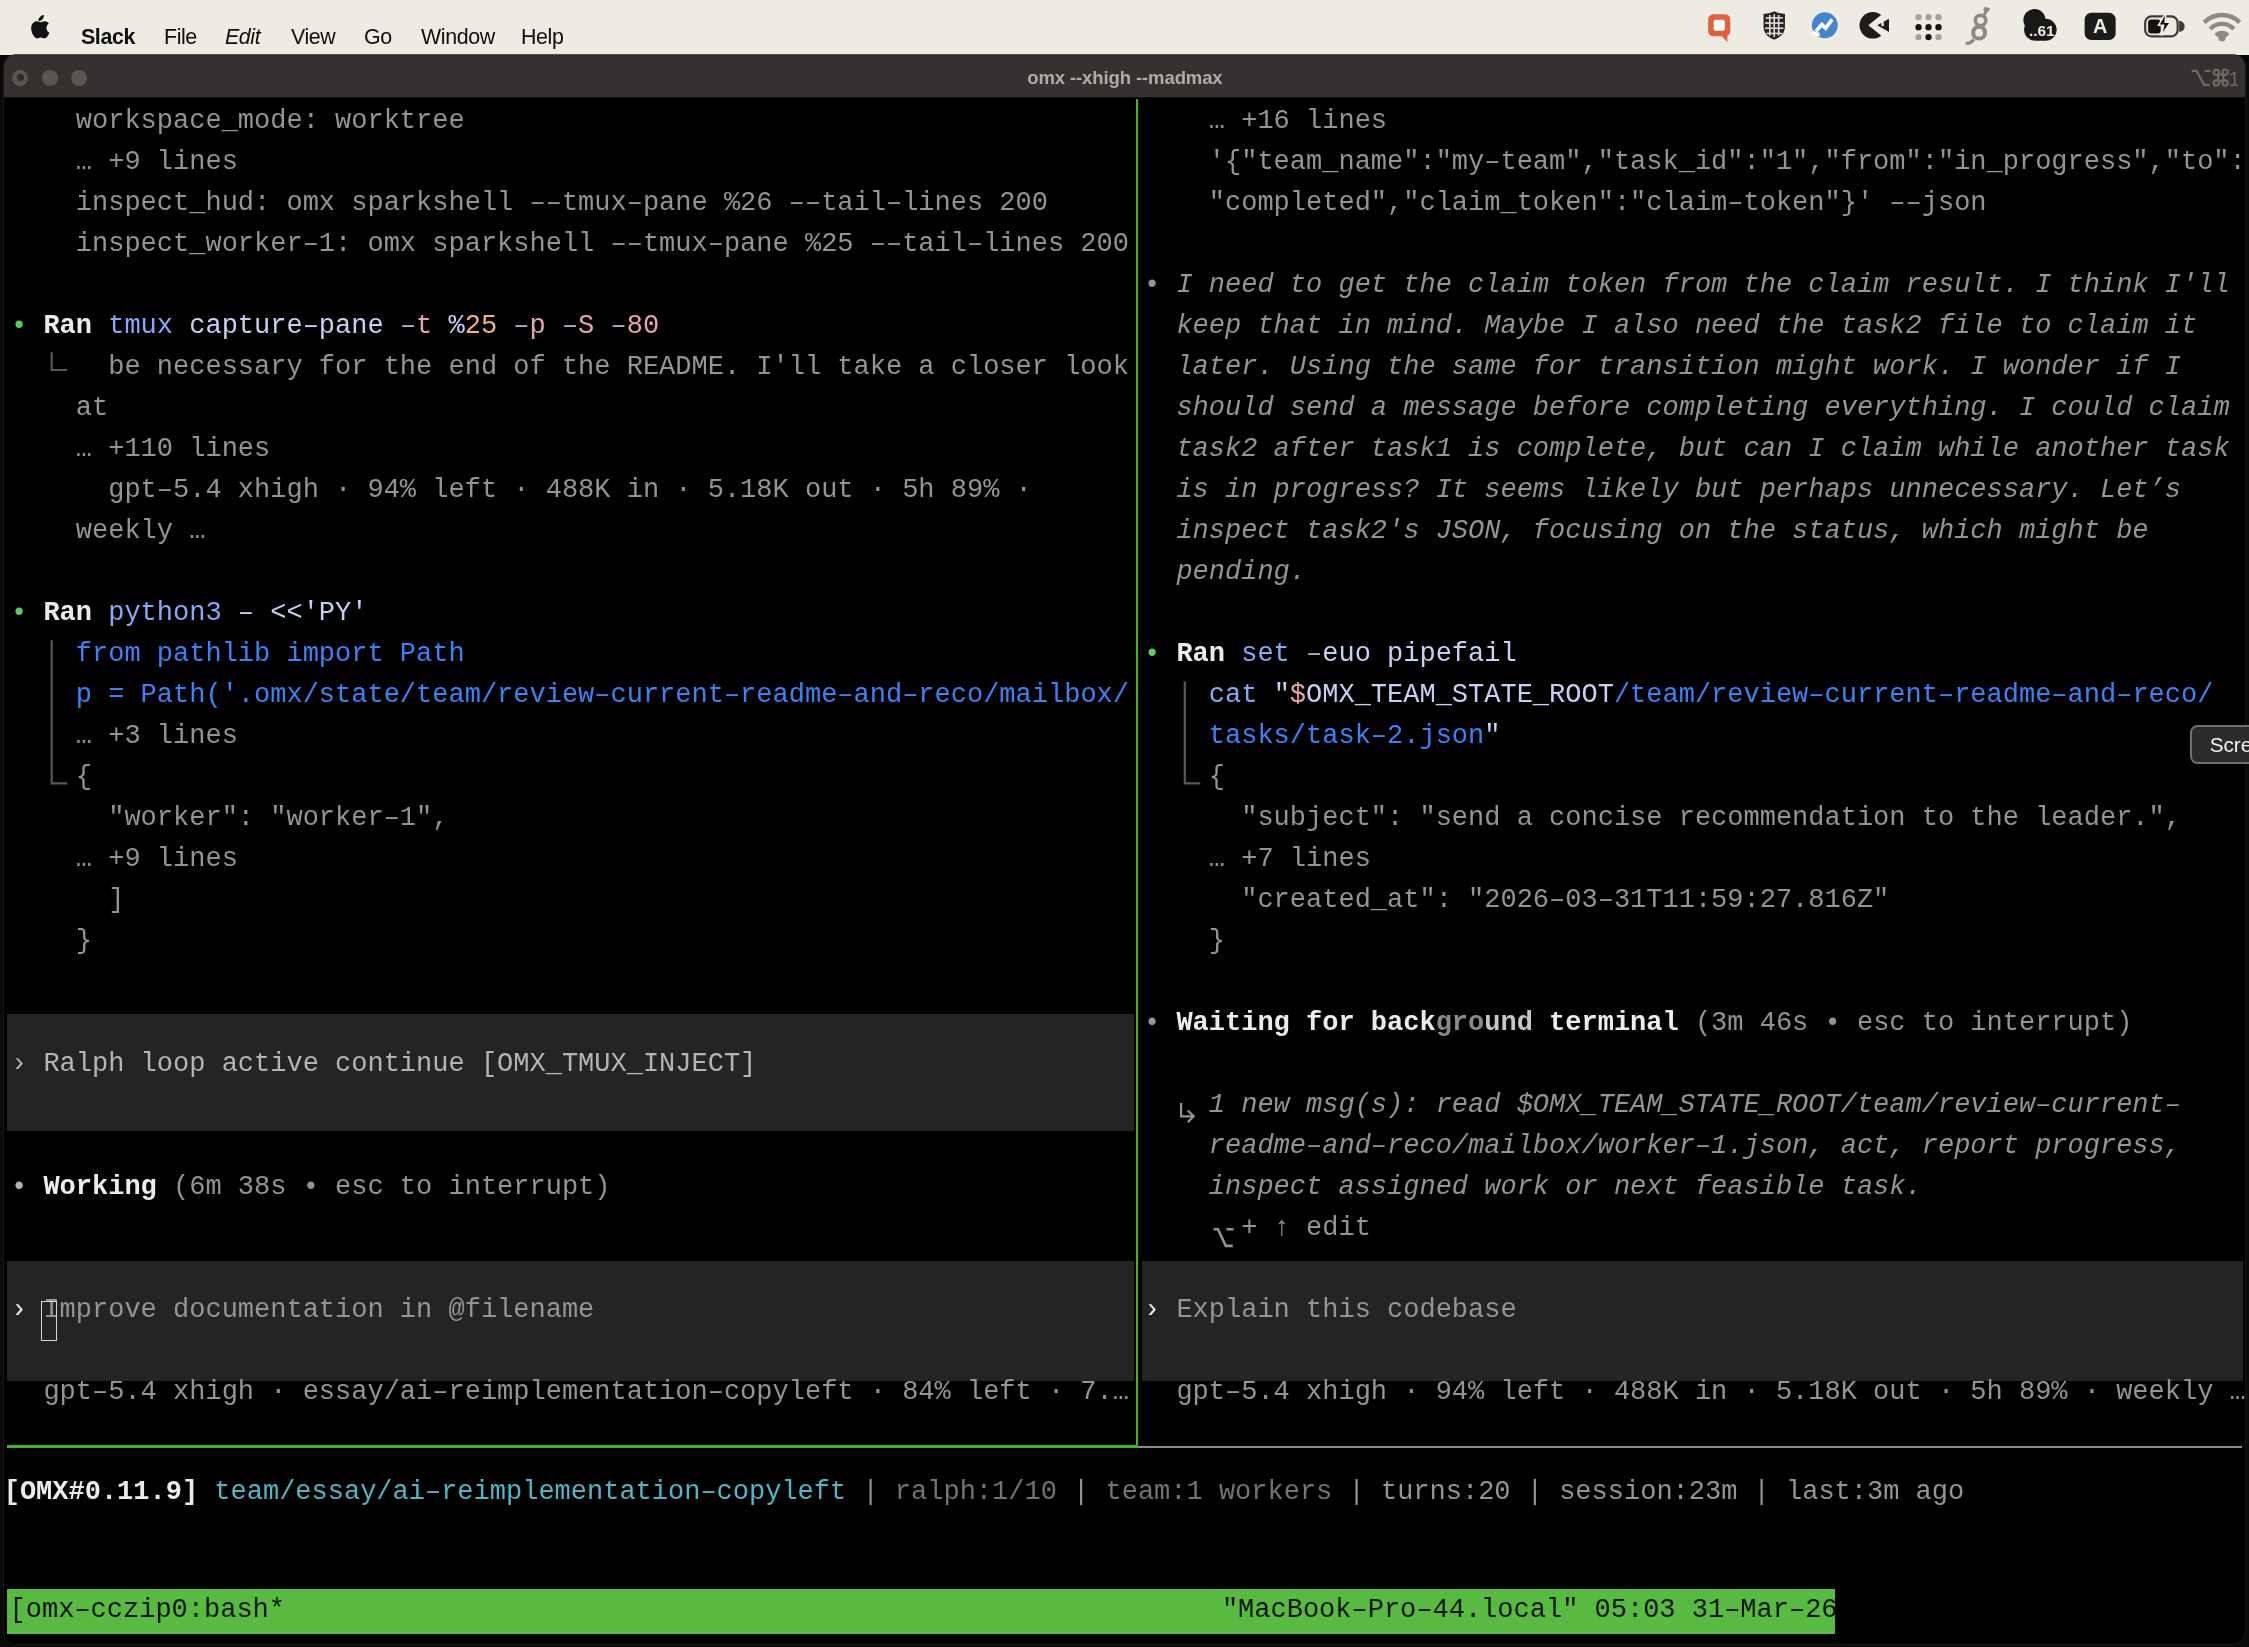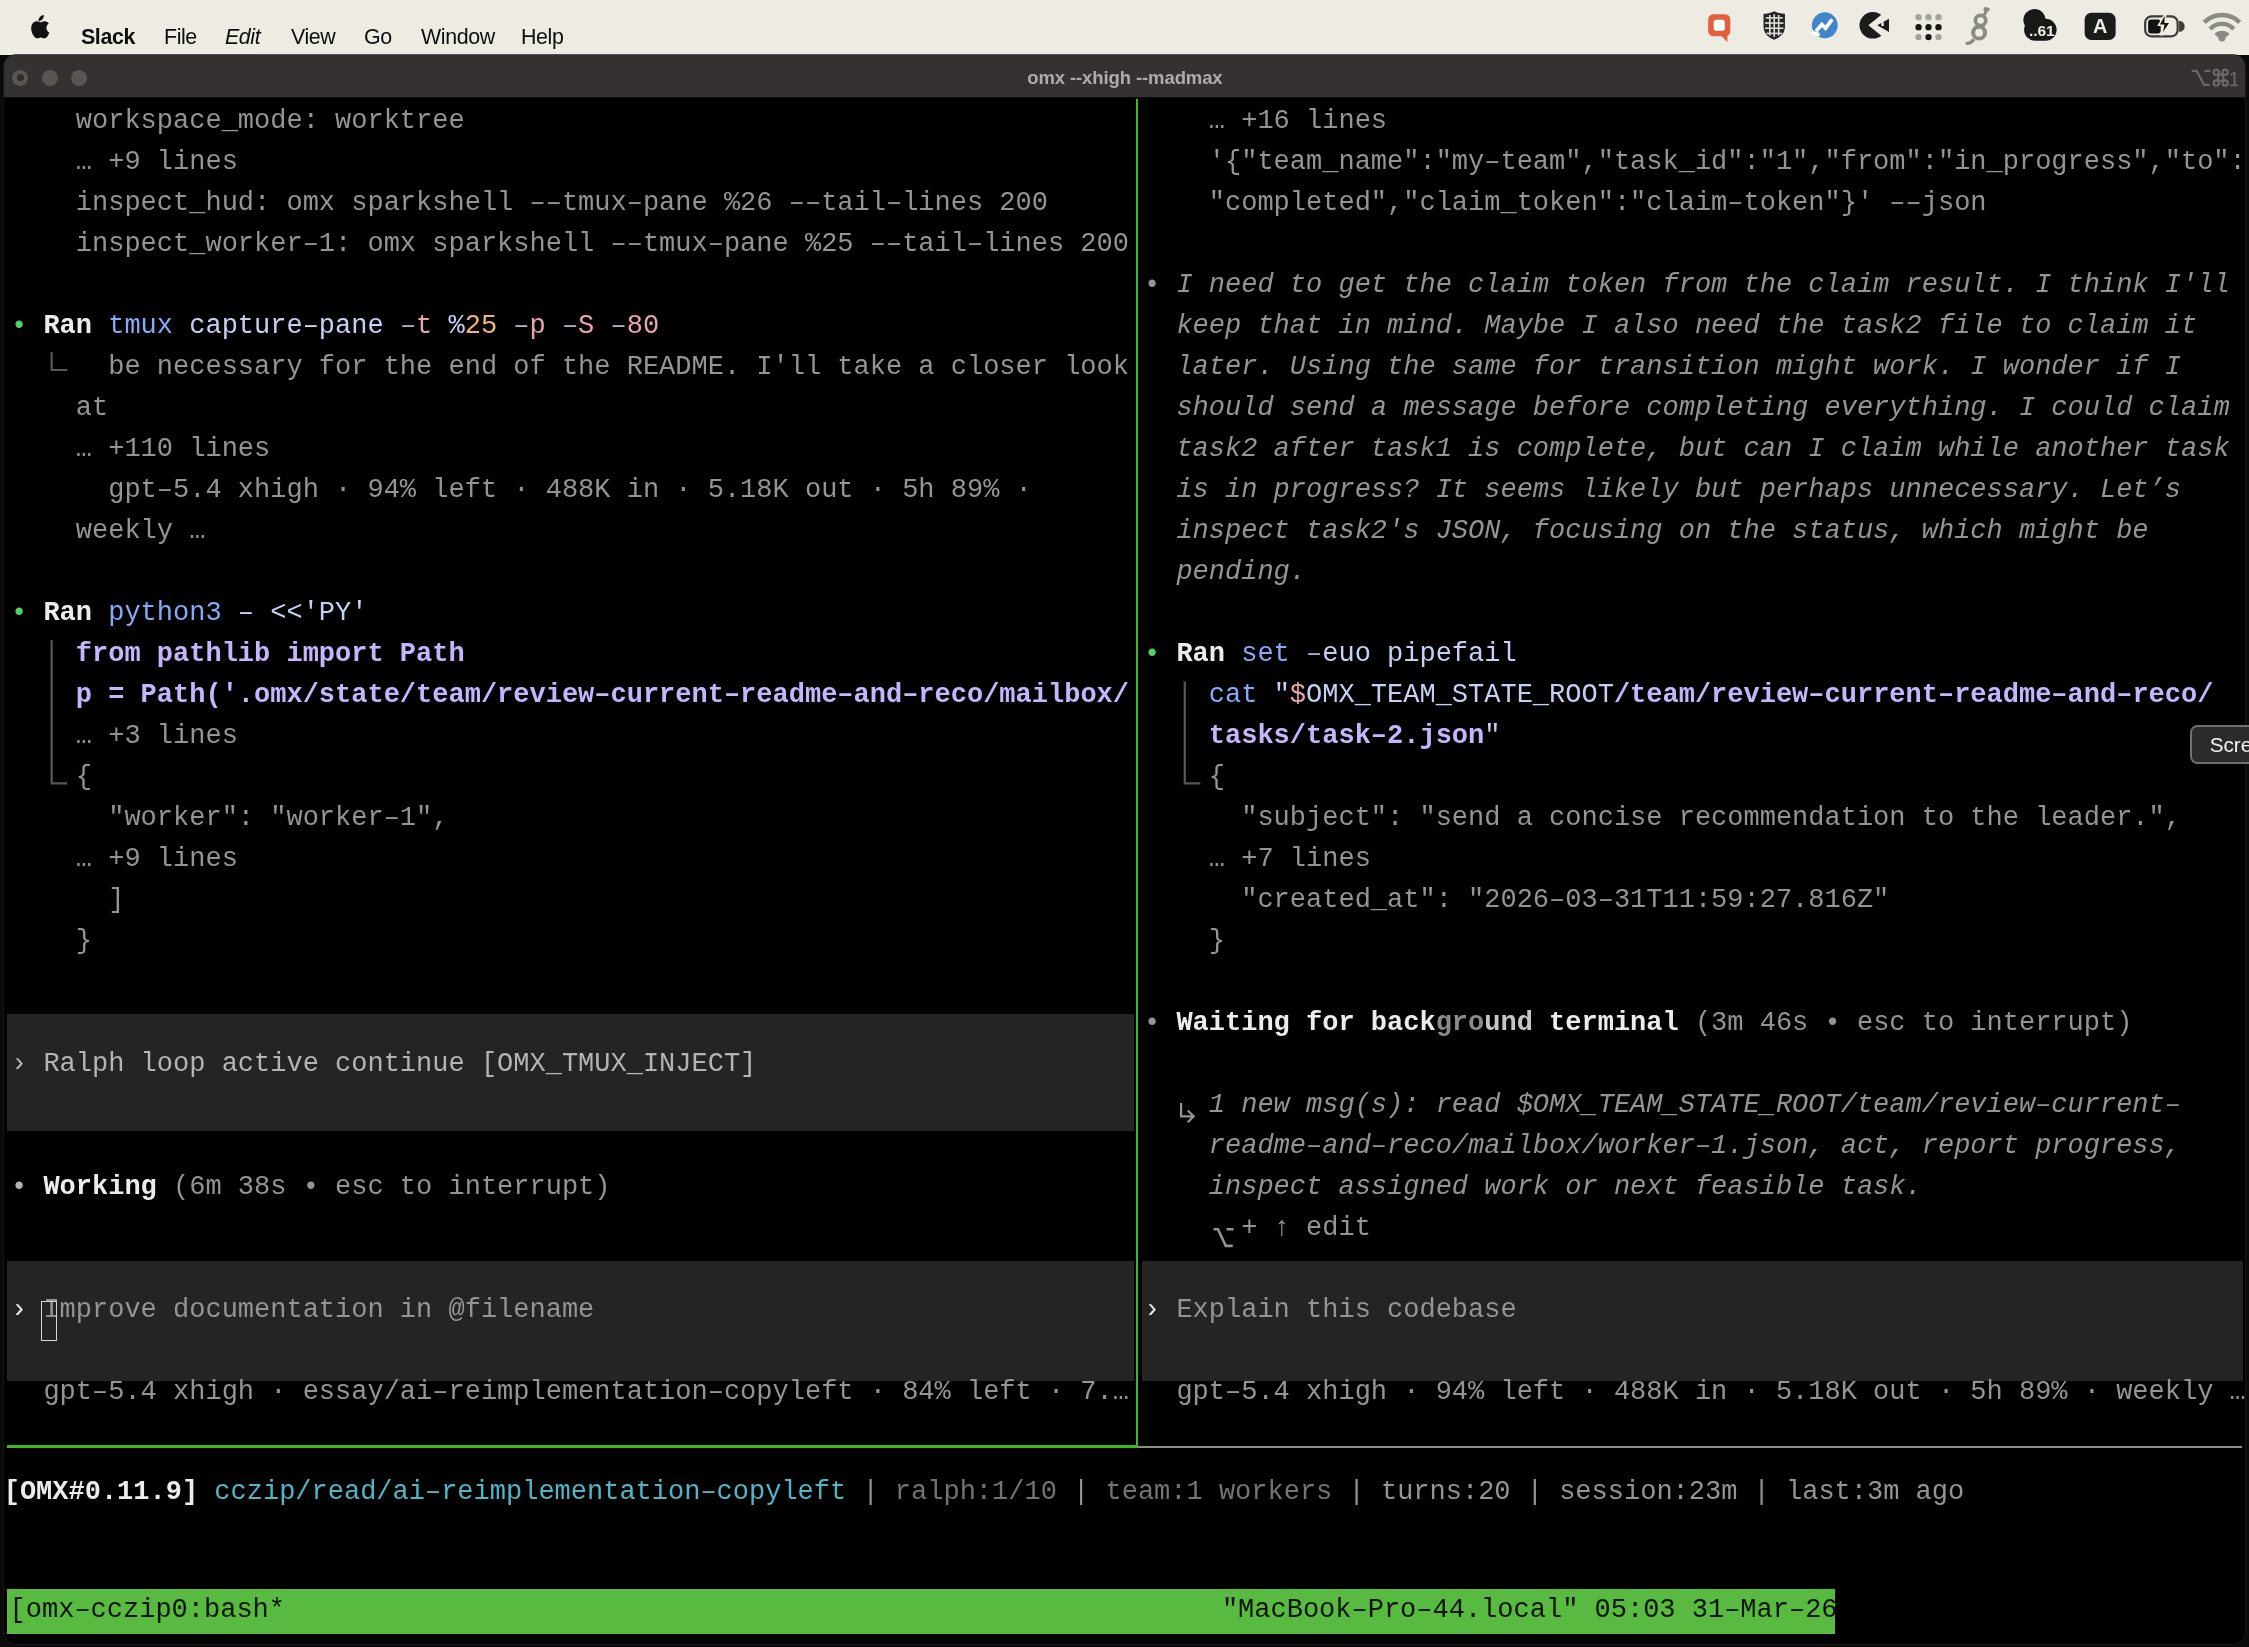--- a/index.html
+++ b/index.html
@@ -10,21 +10,21 @@
 .tl{position:absolute;top:14.8px;width:16px;height:16px;border-radius:50%;background:#585650;}
 #title{position:absolute;left:0;top:0;width:2241px;height:43px;text-align:center;line-height:45px;font-family:"Liberation Sans",sans-serif;font-weight:bold;font-size:18.5px;color:#aeaca8;letter-spacing:-0.1px;}
 pre{position:absolute;margin:0;font-family:"Liberation Mono",monospace;font-size:27px;line-height:41px;color:#949494;}
 .g{color:#949494;}
 .w{color:#ececec;font-weight:bold;}
 .b{color:#86aaf8;}
 .l{color:#c7d0f4;}
 .dl{color:#a9b2cd;}
 .p{color:#e9a3ae;}
 .o{color:#f3b377;}
-.cg{color:#c4b5fd;font-weight:bold;}
+.cg{color:#3b82f6;}
 .gb{color:#55d060;}
 .lt{color:#b4b4b4;}
 .cy{color:#50b6c6;}
 .sg{color:#737373;}
 em{font-style:italic;}
 #lbox1,#lbox2,#rbox2{position:absolute;background:#242424;}
 #divider{position:absolute;left:1136px;top:99px;width:2.2px;height:1349px;background:#41b527;}
 #hlgreen{position:absolute;left:7.4px;top:1445px;width:1129px;height:3px;background:#41b527;}
 #hlgray{position:absolute;left:1138px;top:1446px;width:1104px;height:1.5px;background:#8c8c8c;}
 #tmuxbar{position:absolute;left:7.4px;top:1589px;width:1828px;height:45px;background:#58ba40;}
@@ -193,21 +193,21 @@
 <span class="g">•</span> <span class="w">Waiting for back</span><b style="color:#8a8a8a">gro</b><b style="color:#c6c6c6">und</b><span class="w"> terminal</span> (3m 46s • esc to interrupt)
 
     <em>1 new msg(s): read $OMX_TEAM_STATE_ROOT/team/review–current–</em>
     <em>readme–and–reco/mailbox/worker–1.json, act, report progress,</em>
     <em>inspect assigned work or next feasible task.</em>
       + ↑ edit
 
 <span style="color:#e8e8e8">›</span> Explain this codebase
 
   gpt–5.4 xhigh · 94% left · 488K in · 5.18K out · 5h 89% · weekly …</pre>
-<pre id="status" style="left:3.7px;top:1472px;"><span class="w">[OMX#0.11.9]</span> <span class="cy">cczip/read/ai–reimplementation–copyleft</span> | <span class="sg">ralph:1/10</span> | <span class="sg">team:1 workers</span> | turns:20 | session:23m | last:3m ago</pre>
+<pre id="status" style="left:3.7px;top:1472px;"><span class="w">[OMX#0.11.9]</span> <span class="cy">team/essay/ai–reimplementation–copyleft</span> | <span class="sg">ralph:1/10</span> | <span class="sg">team:1 workers</span> | turns:20 | session:23m | last:3m ago</pre>
 <div id="cursor"></div>
 <div id="tmuxbar">
     <pre style="left:2.2px;top:0.7px;">[omx–cczip0:bash*</pre>
     <pre style="right:-2.2px;top:0.7px;">"MacBook–Pro–44.local" 05:03 31–Mar–26</pre>
   </div>
 <div id="scre">Scre</div>
 <svg width="2250" height="1648" viewBox="0 0 3048 2232" style="position:absolute;left:0;top:0;pointer-events:none;">
 <g stroke="#585858" stroke-width="3" fill="none">
 <path d="M70 477 V501 H91"></path>
 <path d="M70 867 V1061 H91"></path>

